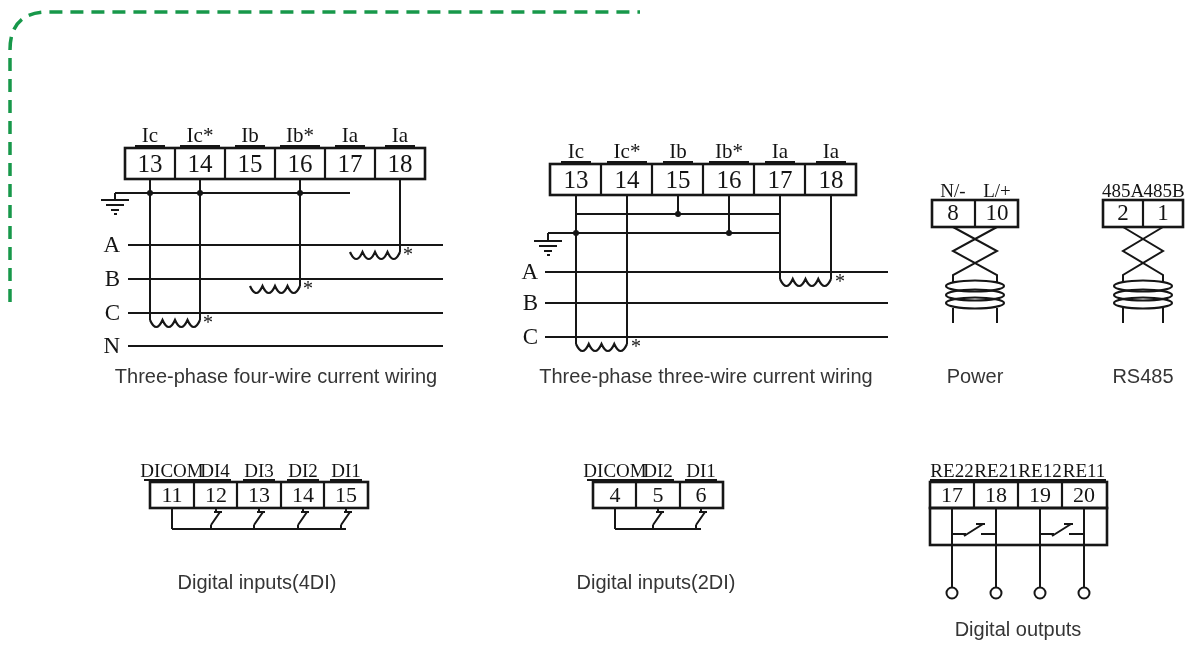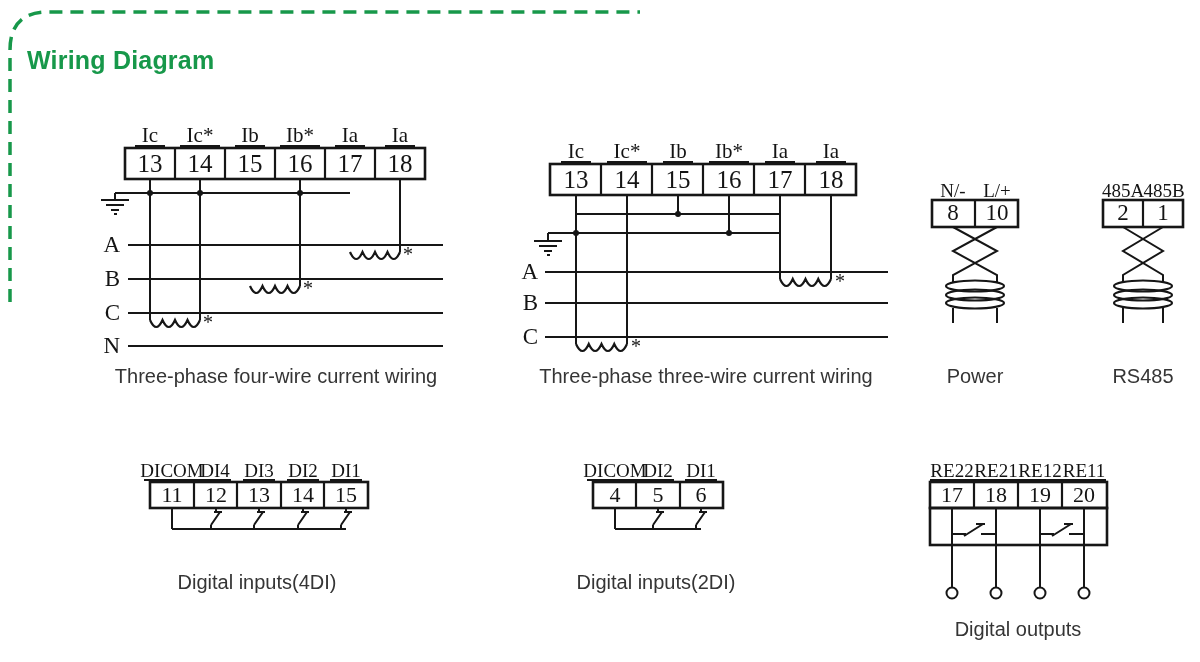--- a/index.html
+++ b/index.html
@@ -199,14 +199,13 @@
       <path class="wire" d="M1040,534 H1054 M1052,536 L1071,524 M1064,524 H1073 M1069,534 H1084"></path>
       <circle cx="952" cy="593" r="5.5" class="wire"></circle>
       <circle cx="996" cy="593" r="5.5" class="wire"></circle>
       <circle cx="1040" cy="593" r="5.5" class="wire"></circle>
       <circle cx="1084" cy="593" r="5.5" class="wire"></circle>
 
       <text class="cap" x="1018" y="636" text-anchor="middle">Digital outputs</text>
     </g>
   </svg>
 
-  <div id="title">Wiring Diagram</div>
 </div>
 
 </body></html>

